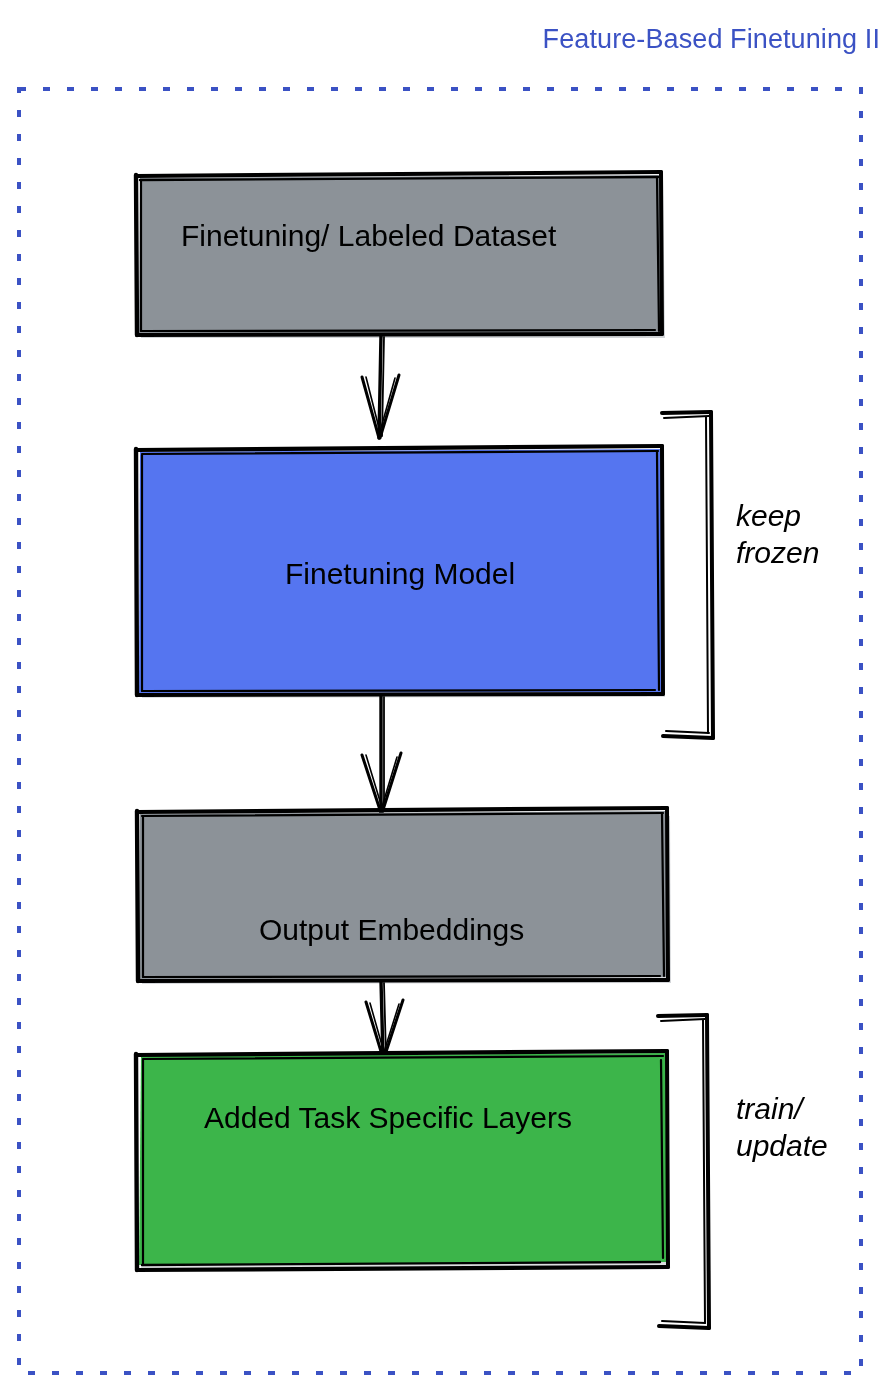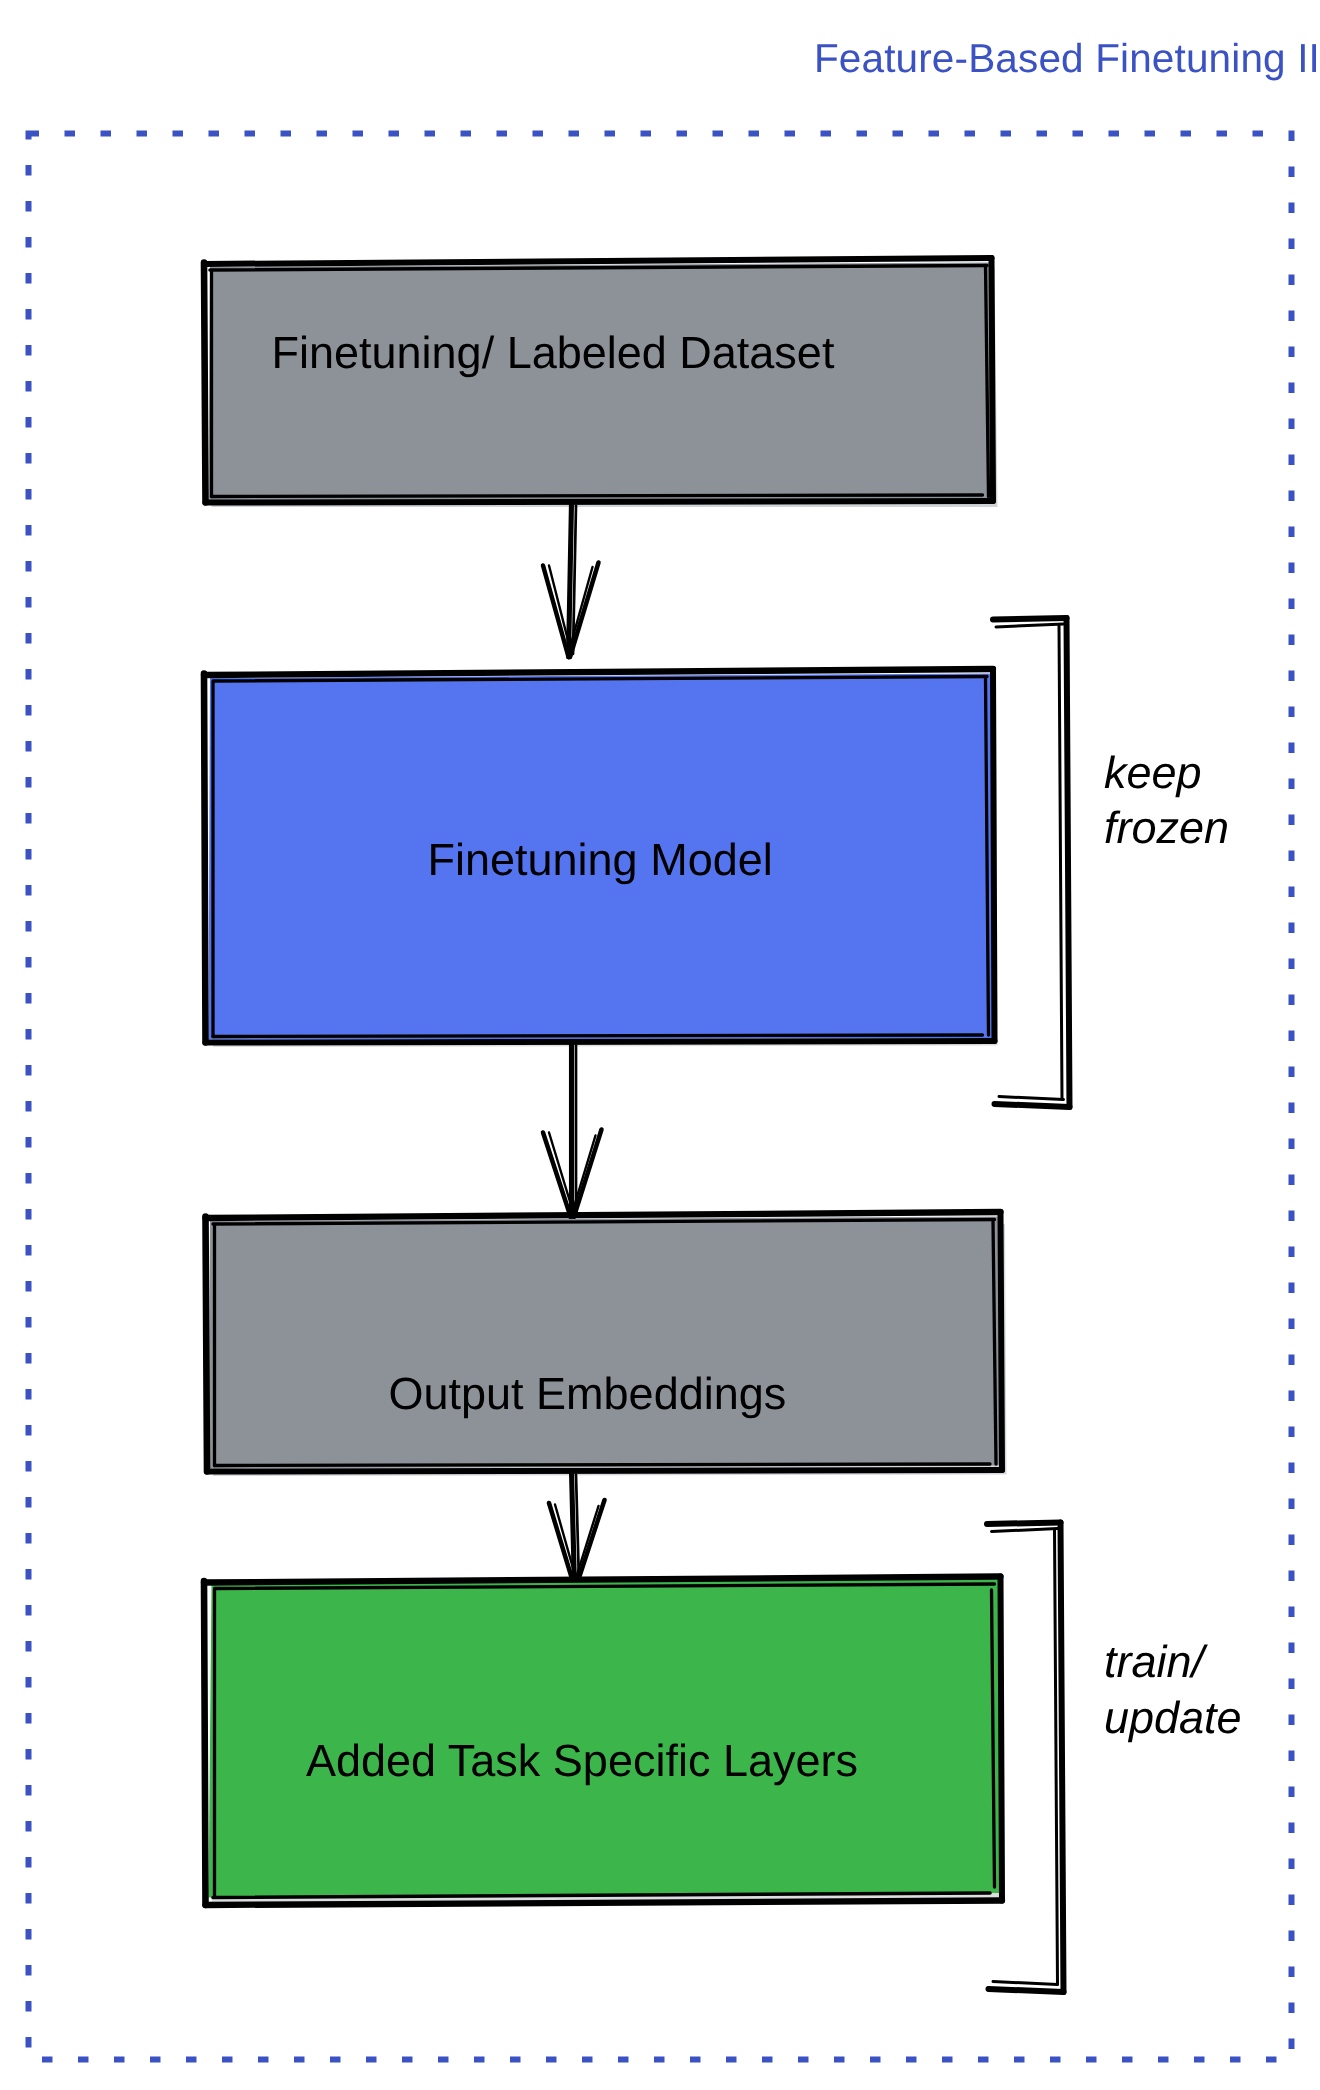--- a/index.html
+++ b/index.html
@@ -168,21 +168,21 @@
       <path d="M705,1323 L662,1321" fill="none" stroke="#000" stroke-width="2" stroke-linecap="round"></path>
     </g>
   </svg>
 
   <div class="node-label" style="left:181px; top:220px;">Finetuning/ Labeled Dataset</div>
 
   <div class="node-label" style="left:285px; top:558px;">Finetuning Model</div>
 
   <div class="node-label" style="left:259px; top:878px;margin-top:36px;">Output Embeddings</div>
 
-  <div class="node-label" style="left:204px; top:1159px;">Added Task Specific Layers</div>
+  <div class="node-label" style="left:204px; top:1102px;">Added Task Specific Layers</div>
 
   <div class="side-label" style="left:736px; top:498px;">keep
 frozen</div>
 
   <div class="side-label" style="left:736px; top:1091px;">train/
 update</div>
 
 </div>
 
 </body></html>

